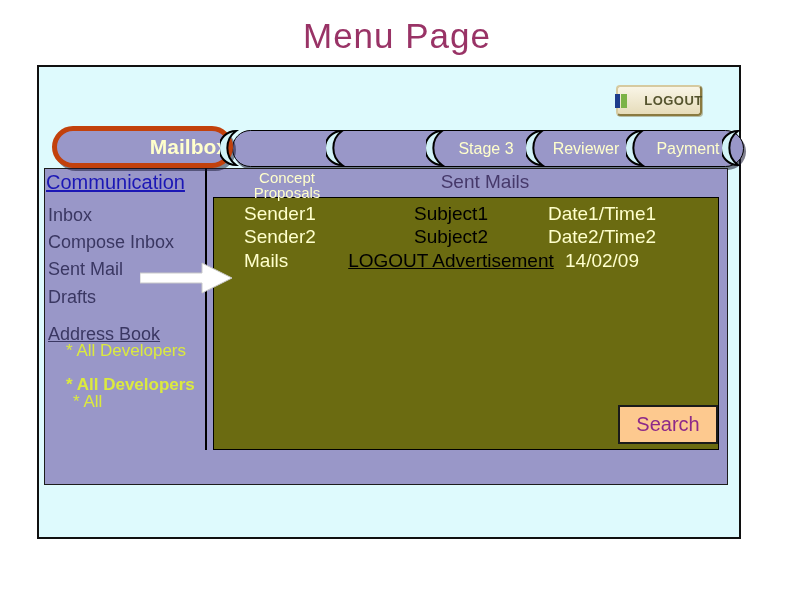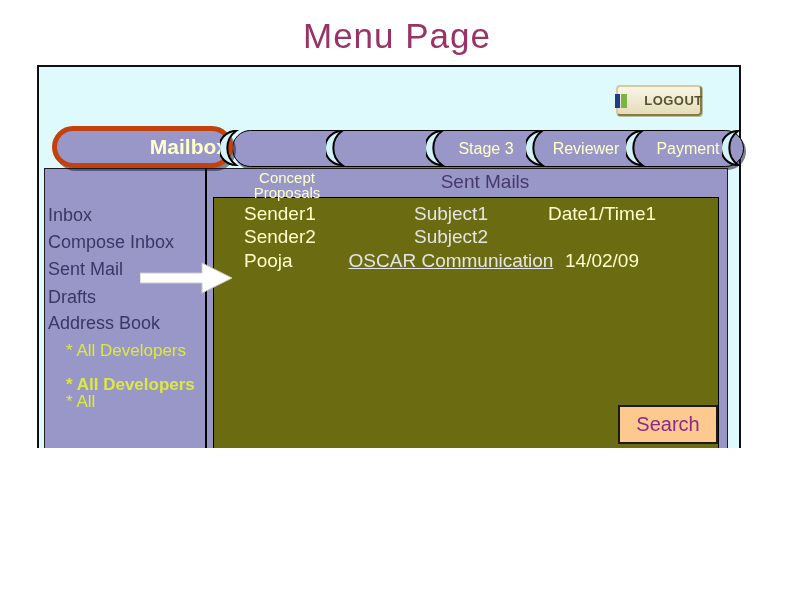--- a/index.html
+++ b/index.html
@@ -1,18 +1,18 @@
 <!DOCTYPE html>
 <html><head>
 <meta charset="utf-8">
 <style>
   * { margin:0; padding:0; box-sizing:border-box; }
   html,body { background:#ffffff; }
   body { font-family:"Liberation Sans", sans-serif; }
-  #screen { position:relative; width:794px; height:448px; background:#ffffff; overflow:hidden; }
+  #screen { position:relative; width:794px; height:595px; background:#ffffff; overflow:hidden; }
 
   .page-title { position:absolute; top:16px; left:0; width:100%; text-align:center;
     font-size:35px; color:#993366; letter-spacing:1px; }
 
   .cyan-panel { position:absolute; left:37px; top:65px; width:704px; height:474px;
     background:#defafd; border:2px solid #101010; }
 
   .logout-btn { position:absolute; left:616px; top:85px; width:86px; height:31px;
     background:linear-gradient(#f9f5e6,#e6dcba); border:2px solid;
     border-color:#d6caa0 #8a7a40 #8a7a40 #d6caa0; border-radius:4px;
@@ -49,21 +49,21 @@
   .star-item { position:absolute; left:66px; font-size:17px; color:#dcea3e; cursor:pointer; white-space:nowrap; }
 
   .sent-mails-heading { position:absolute; left:250px; top:171px; width:470px;
     text-align:center; font-size:19px; color:#46396a; }
 
   .olive-panel { position:absolute; left:213px; top:197px; width:506px; height:253px;
     background:#6b6b11; border:1px solid #000; }
   .mail-row { position:absolute; left:0; width:100%; height:23px; }
   .mail-row .sender { position:absolute; left:30px; color:#ffffcc; font-size:19px; white-space:nowrap; }
   .mail-row .subject { position:absolute; left:237px; transform:translateX(-50%);
-    color:#e5e5e5; font-size:19px; white-space:nowrap; }
+    color:#000000; font-size:19px; white-space:nowrap; }
   .mail-row .subject.link { text-decoration:underline; cursor:pointer; }
   .mail-row .mdate { position:absolute; left:388px; transform:translateX(-50%);
     color:#ffffcc; font-size:19px; white-space:nowrap; }
 
   .search-btn { position:absolute; left:404px; top:207px; width:100px; height:39px;
     background:#fdc98f; border:2px solid #1a1a1a; display:flex; align-items:center;
     justify-content:center; font-size:20px; color:#8d2989; cursor:pointer; }
 
   .flow-arrow { position:absolute; left:140px; top:260px; z-index:6; }
 </style>
@@ -116,48 +116,50 @@
       <path d="M16,3 A17,17 0 0,0 16,37 A21,21 0 0,1 16,3 Z" fill="#d2f3f7" stroke="#000" stroke-width="2"></path>
     </svg>
   <svg class="crescent" style="left:626px;" viewBox="0 0 22 40">
       <path d="M16,3 A17,17 0 0,0 16,37 A21,21 0 0,1 16,3 Z" fill="#d2f3f7" stroke="#000" stroke-width="2"></path>
     </svg>
   <svg class="crescent" style="left:722px;" viewBox="0 0 22 40">
       <path d="M16,3 A17,17 0 0,0 16,37 A21,21 0 0,1 16,3 Z" fill="#d2f3f7" stroke="#000" stroke-width="2"></path>
     </svg>
 
   <div class="main-panel"></div>
+  <a class="comm-link">Communication</a>
   <div class="v-divider"></div>
 
   <div class="side-item" style="top:205px;">Inbox</div>
   <div class="side-item" style="top:232px;">Compose Inbox</div>
   <div class="side-item" style="top:259px;">Sent Mail</div>
   <div class="side-item" style="top:287px;">Drafts</div>
-  <div class="side-item" style="top:313px;">Address Book</div>
+  <div class="side-item" style="top:324px;text-decoration:underline;">Address Book</div>
   <div class="star-item" style="top:341px;">* All Developers</div>
   <div class="star-item" style="top:375px;font-weight:bold;">* All Developers</div>
-  <div class="star-item" style="top:392px;">* All</div>
+  <div class="star-item" style="top:392px;margin-left:7px;">* All</div>
 
   <svg class="flow-arrow" width="95" height="36" viewBox="0 0 95 36">
     <polygon points="0,13 62,13 62,3 92,18 62,33 62,23 0,23" fill="#ffffff" stroke="#c9c9c9" stroke-width="1"></polygon>
   </svg>
 
   <div class="sent-mails-heading">Sent Mails</div>
 
   <div class="olive-panel">
     <div class="mail-row" style="top:5px;">
       <span class="sender">Sender1</span>
       <span class="subject">Subject1</span>
       <span class="mdate">Date1/Time1</span>
     </div>
     <div class="mail-row" style="top:28px;padding-left:12px;">
       <span class="sender">Sender2</span>
       <span class="subject">Subject2</span>
+      <span class="mdate">Date2/Time2</span>
     </div>
     <div class="mail-row" style="top:52px;">
-      <span class="sender">Pooja</span>
-      <span class="subject link">OSCAR Communication</span>
+      <span class="sender">Mails</span>
+      <span class="subject link">LOGOUT Advertisement</span>
       <span class="mdate">14/02/09</span>
     </div>
     <div class="search-btn">Search</div>
   </div>
 
 </div>
 
 </body></html>

